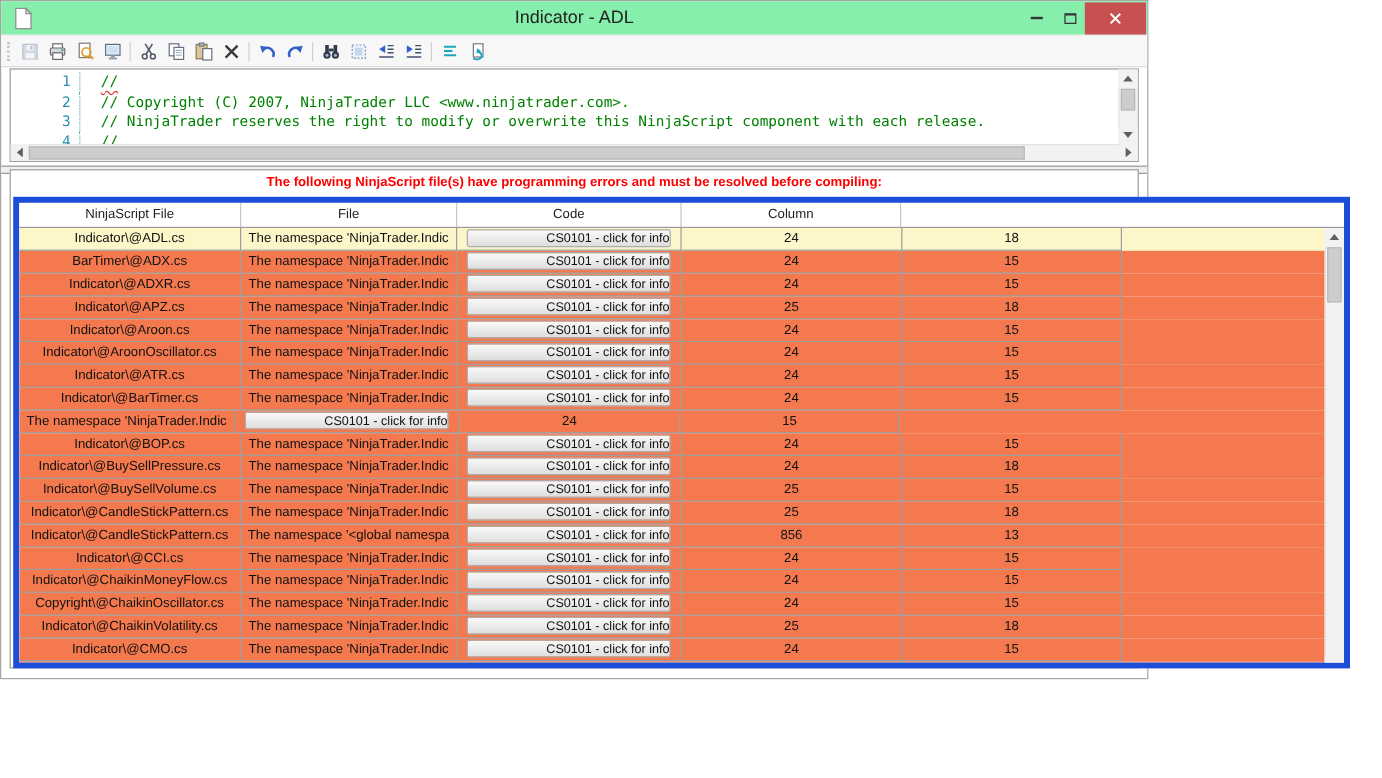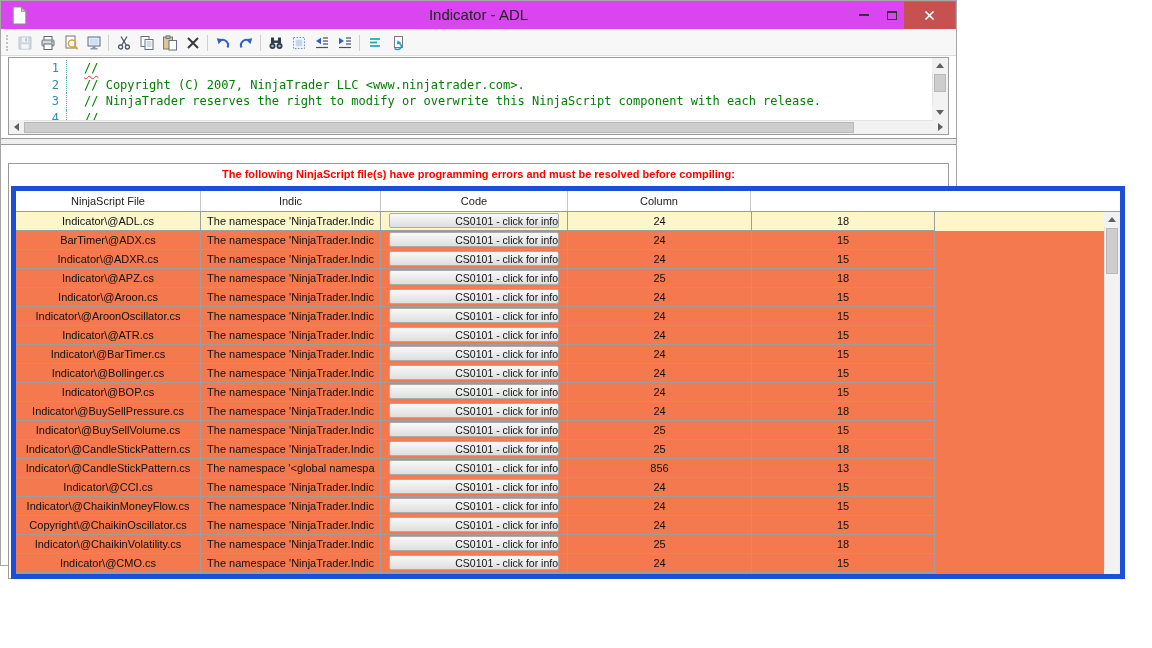--- a/index.html
+++ b/index.html
@@ -8,21 +8,21 @@
     --grid-line:#9E9E9E;
   }
   *{box-sizing:border-box; margin:0; padding:0;}
   body{background:#fff; font-family:"Liberation Sans", sans-serif;}
   #canvas{position:relative; width:1152px; height:648px; background:#fff; overflow:hidden;}
 
   .window{position:absolute; left:0; top:0; width:957px; height:566px; background:#fff;
           border:1px solid #A6A6A6;}
 
   
-  .titlebar{position:relative; height:28px; background:#d946ef;}
+  .titlebar{position:relative; height:28px; background:#86efac;}
   .win-doc-icon{position:absolute; left:11px; top:5px;}
   .win-title{position:absolute; left:0; right:0; top:5px; text-align:center;
              font-size:15px; color:#222;}
   .cap-btn{position:absolute; top:0; height:28px; display:flex; align-items:center; justify-content:center; cursor:default;}
   .btn-min{right:80px; width:24px;}
   .btn-max{right:52px; width:24px;}
   .btn-close{right:1px; top:1px; width:51px; height:27px; background:var(--close-button);}
   .glyph-min{display:block; width:10px; height:2px; background:#333;}
   .glyph-max{display:block; width:10px; height:9px; border:1px solid #333; border-top-width:2px;}
 
@@ -63,21 +63,21 @@
   .ed-sb-h{left:0; bottom:0; height:14px; right:0;}
   .ed-sb-h-left{left:0; bottom:0; width:15px; height:14px;}
   .ed-sb-h-right{right:0; bottom:0; width:15px; height:14px;}
   .ed-sb-h-thumb{left:15px; bottom:1px; height:11px; width:830px;}
 
   
   .splitter{position:absolute; left:0; top:137px; width:955px; height:7px; background:#EFEFEF;
             border-top:1px solid #9A9A9A; border-bottom:1px solid #9A9A9A;}
 
   
-  .error-panel{position:absolute; left:7px; top:162px; width:941px; height:416px; border:1px solid #9B9B9B; background:#fff;}
+  .error-panel{position:absolute; left:7px; top:140px; width:941px; height:416px; border:1px solid #9B9B9B; background:#fff;}
   .error-msg{position:absolute; left:0; right:0; top:4px; text-align:center; font-size:11px; font-weight:bold; color:var(--error-text);}
 
   .grid{position:absolute; left:2px; top:22px; width:1114px; height:393px; border:5px solid #1d4ed8; overflow:hidden; background:#fff;}
   .grid-header{display:flex; height:21px; background:#fff; border-bottom:1px solid #9A9A9A;}
   .hcell{font-size:11px; color:#222; text-align:center; line-height:20px; border-right:1px solid #C6C6C6; overflow:hidden; white-space:nowrap;}
   .grid-body{position:absolute; left:0; top:21px; right:16px; bottom:0; overflow:hidden;}
   .grid-row{display:flex; height:19px; background:var(--row-orange);}
   .grid-row.highlighted{background:var(--row-yellow);}
   .cell{font-size:11px; color:#111; text-align:center; line-height:18px; border-right:1px solid var(--grid-line);
         border-bottom:1px solid var(--grid-line); overflow:hidden; white-space:nowrap;}
@@ -321,21 +321,21 @@
         </div>
     </div>
 
     <div class="splitter"></div>
 
     <div class="error-panel">
       <div class="error-msg">The following NinjaScript file(s) have programming errors and must be resolved before compiling:</div>
       <div class="grid">
         <div class="grid-header" id="grid-header">
             <div class="hcell col0">NinjaScript File</div>
-            <div class="hcell col1">Indic</div>
+            <div class="hcell col1">File</div>
             <div class="hcell col2">Code</div>
             <div class="hcell col4">Column</div>
           </div>
         <div class="grid-body" id="grid-body">
             <div class="grid-row highlighted">
               <div class="cell col0">Indicator\@ADL.cs</div>
               <div class="cell col1">The namespace 'NinjaTrader.Indic</div>
               <div class="cell col2">
                 <span class="code-btn">CS0101 - click for info</span>
               </div>
@@ -399,21 +399,20 @@
             <div class="grid-row">
               <div class="cell col0">Indicator\@BarTimer.cs</div>
               <div class="cell col1">The namespace 'NinjaTrader.Indic</div>
               <div class="cell col2">
                 <span class="code-btn">CS0101 - click for info</span>
               </div>
               <div class="cell col3">24</div>
               <div class="cell col4">15</div>
             </div>
             <div class="grid-row">
-              <div class="cell col0">Indicator\@Bollinger.cs</div>
               <div class="cell col1">The namespace 'NinjaTrader.Indic</div>
               <div class="cell col2">
                 <span class="code-btn">CS0101 - click for info</span>
               </div>
               <div class="cell col3">24</div>
               <div class="cell col4">15</div>
             </div>
             <div class="grid-row">
               <div class="cell col0">Indicator\@BOP.cs</div>
               <div class="cell col1">The namespace 'NinjaTrader.Indic</div>

